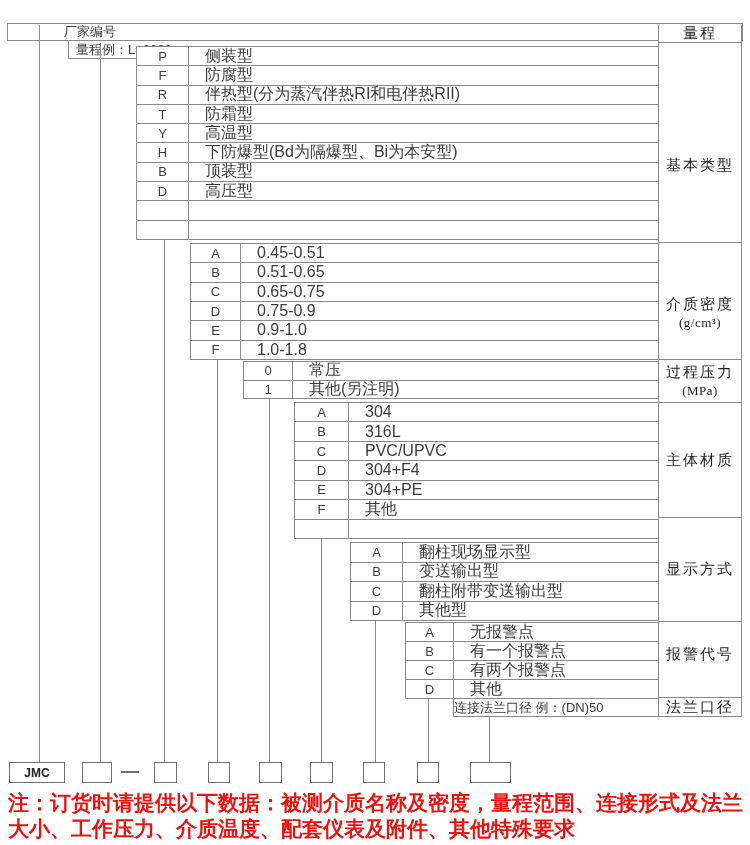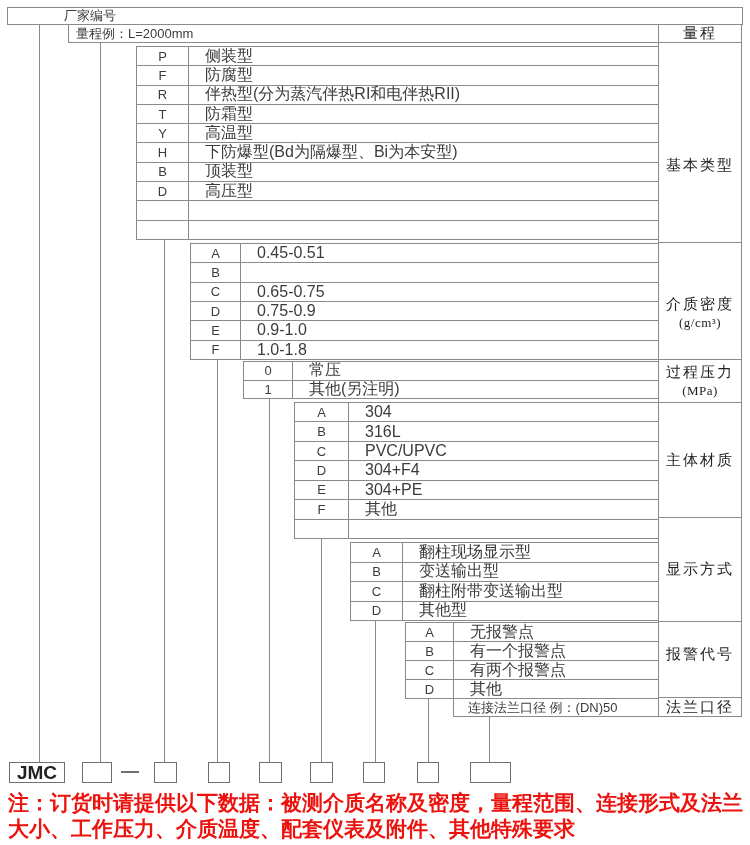--- a/index.html
+++ b/index.html
@@ -9,21 +9,21 @@
     --labeltxt:#1f1f1f;
     --note:#ec130e;
   }
   html,body{margin:0;padding:0;background:#fff;}
   .sheet{
     position:relative;width:750px;height:845px;background:#fff;overflow:hidden;
     font-family:"Liberation Sans",sans-serif;color:var(--txt);
   }
   
   .hrow{position:absolute;box-sizing:border-box;border:1px solid var(--line);
-    display:flex;align-items:center;font-size:13px;background:#fff;}
+    display:flex;align-items:center;font-size:13px;background:#fff;margin-top:16px;}
   #row-manufacturer{left:7px;top:7px;width:736px;height:18px;padding-left:56px;}
   #row-range{left:68px;top:24px;width:590px;height:19px;padding-left:7px;border-right:none;}
   
   .lc{position:absolute;left:658px;width:84px;box-sizing:border-box;
     border-left:1px solid var(--line);border-right:1px solid var(--line);border-bottom:1px solid var(--line);
     display:flex;flex-direction:column;align-items:center;justify-content:center;
     font-family:"Liberation Serif",serif;font-size:15px;letter-spacing:2px;color:var(--labeltxt);background:#fff;}
   .lc .sub{font-size:13px;letter-spacing:0.5px;margin-top:1px;}
   #lc-range{top:25px;height:18px;}
   #lc-basic{top:43px;height:200px;padding-top:46px;}
@@ -42,27 +42,27 @@
     display:flex;align-items:center;justify-content:center;font-size:13px;}
   .trow .desc{flex:1;display:flex;align-items:center;padding-left:16px;font-size:16px;white-space:nowrap;}
   #blk-basic{left:136px;top:46px;width:522px;height:194px;}   #blk-basic .code{width:52px;}
   #blk-density{left:190px;top:243px;width:468px;height:117px;} #blk-density .code{width:50px;}
   #blk-pressure{left:243px;top:361px;width:415px;height:38px;} #blk-pressure .code{width:49px;}
   #blk-material{left:294px;top:402px;width:364px;height:137px;} #blk-material .code{width:54px;}
   #blk-display{left:350px;top:542px;width:308px;height:79px;}  #blk-display .code{width:52px;}
   #blk-alarm{left:405px;top:622px;width:253px;height:77px;}    #blk-alarm .code{width:48px;}
   #row-flange{position:absolute;left:453px;top:698px;width:205px;height:19px;box-sizing:border-box;
     border-left:1px solid var(--line);border-top:1px solid var(--line);border-bottom:1px solid var(--line);
-    display:flex;align-items:center;padding-left:14px;font-size:13px;background:#fff;white-space:nowrap;}
+    display:flex;align-items:center;font-size:13px;background:#fff;white-space:nowrap;}
   
   .vline{position:absolute;width:1px;background:var(--line);}
   
   .cbox{position:absolute;top:762px;height:21px;box-sizing:border-box;
     border:1.5px solid var(--boxline);background:#fff;display:flex;align-items:center;justify-content:center;}
-  #box-jmc{left:9px;width:56px;font-weight:bold;font-size:19px;color:#222;}
+  #box-jmc{left:9px;width:56px;font-weight:bold;font-size:12px;color:#222;}
   .dash{position:absolute;left:121px;top:771px;width:18px;height:2px;background:var(--boxline);}
   
   .note{position:absolute;left:8px;top:790px;width:740px;font-size:21px;font-weight:bold;
     color:var(--note);line-height:26px;letter-spacing:0;}
 </style>
 </head>
 <body>
 
 <div class="sheet">
 
@@ -142,20 +142,21 @@
         <div class="desc"></div>
       </div>
     </div>
   <div class="blk" id="blk-density">
       <div class="trow">
         <div class="code">A</div>
         <div class="desc">0.45-0.51</div>
       </div>
       <div class="trow">
         <div class="code">B</div>
+        <div class="desc">0.51-0.65</div>
       </div>
       <div class="trow">
         <div class="code">C</div>
         <div class="desc">0.65-0.75</div>
       </div>
       <div class="trow">
         <div class="code">D</div>
         <div class="desc">0.75-0.9</div>
       </div>
       <div class="trow">

